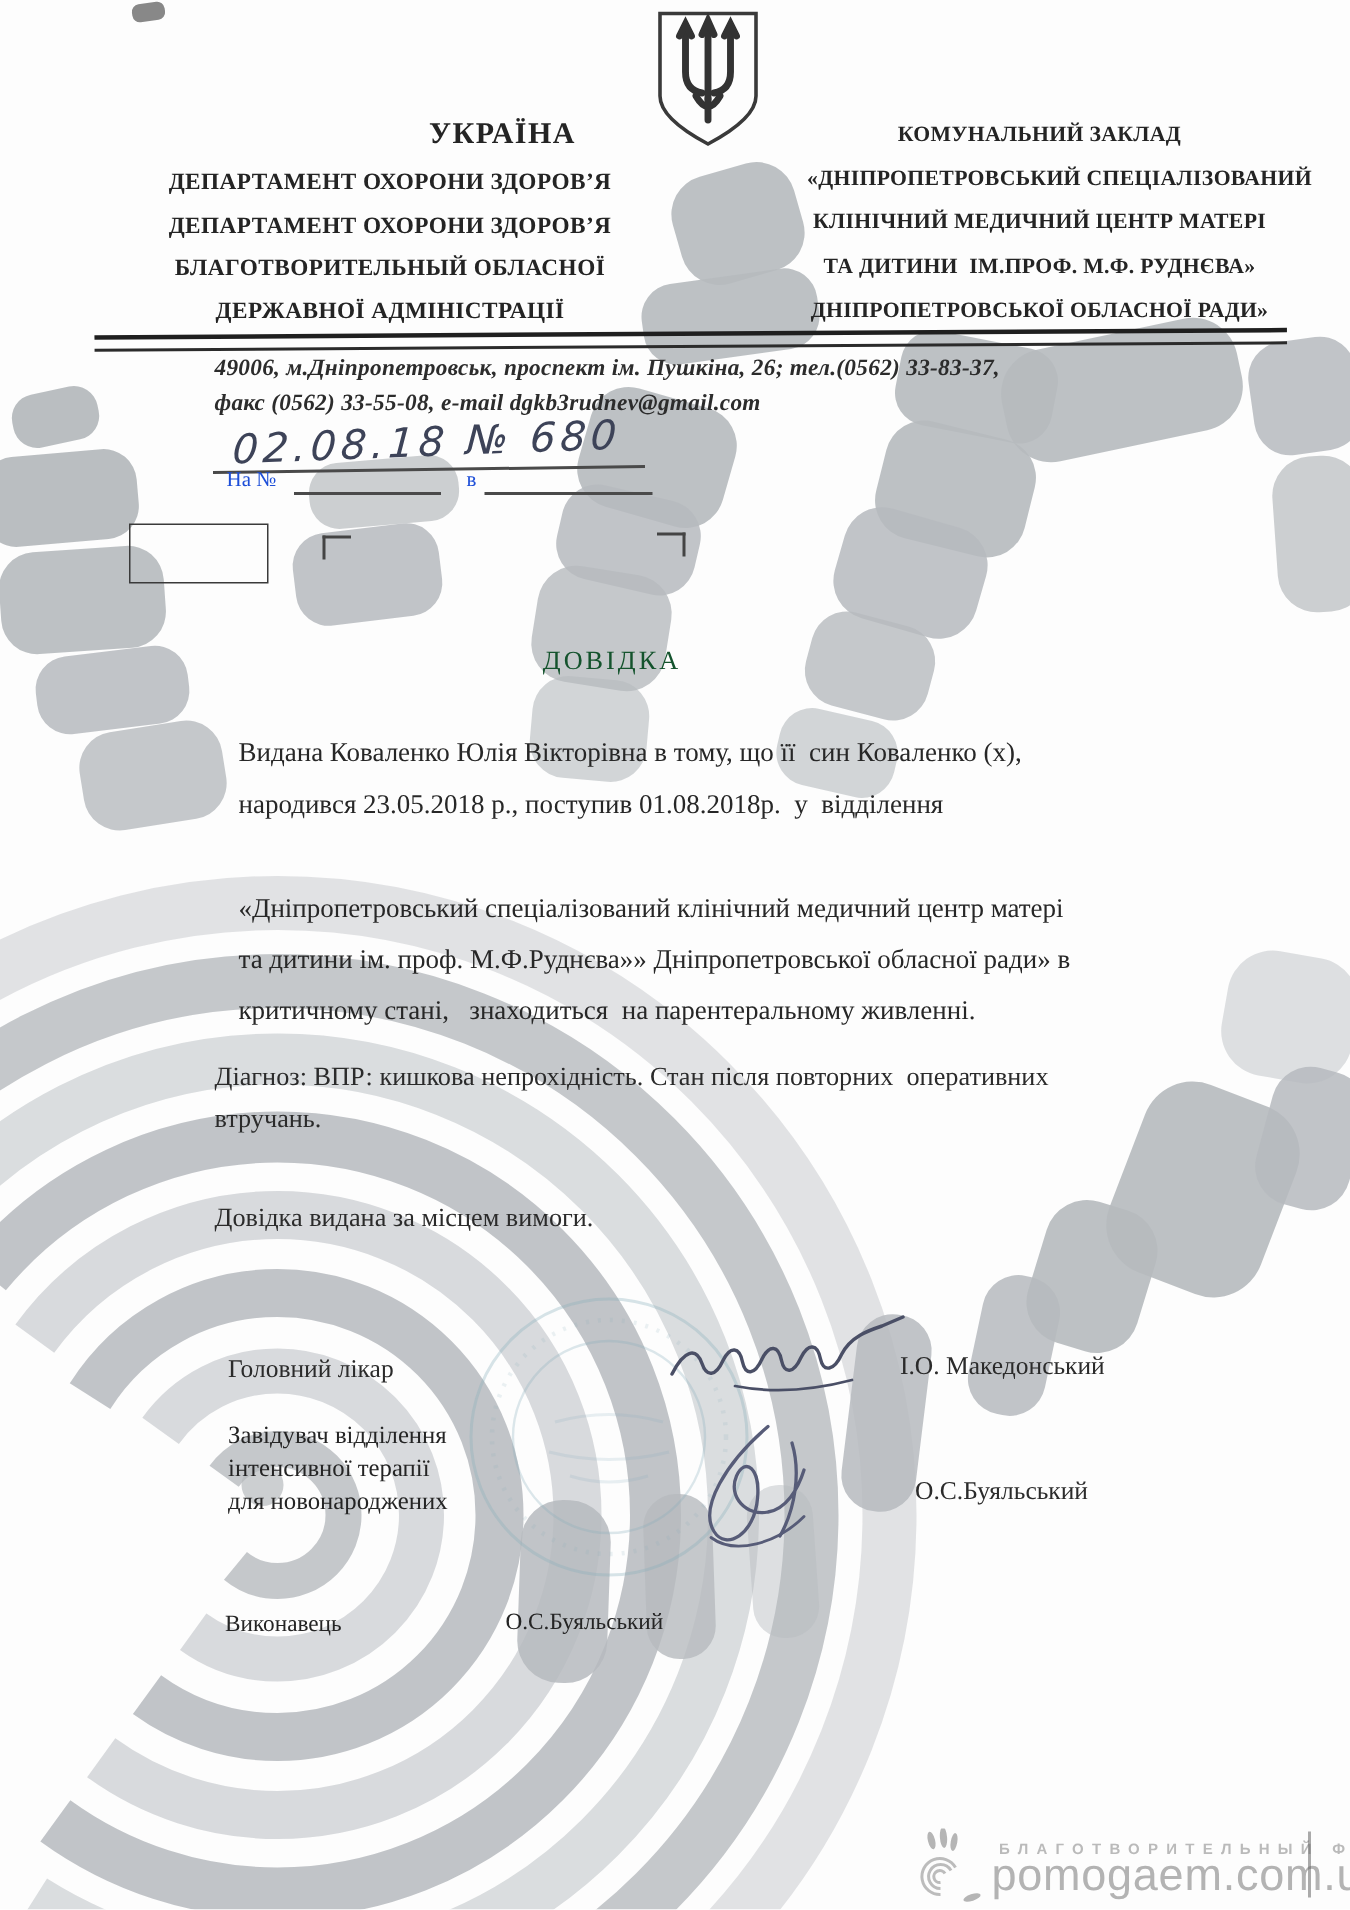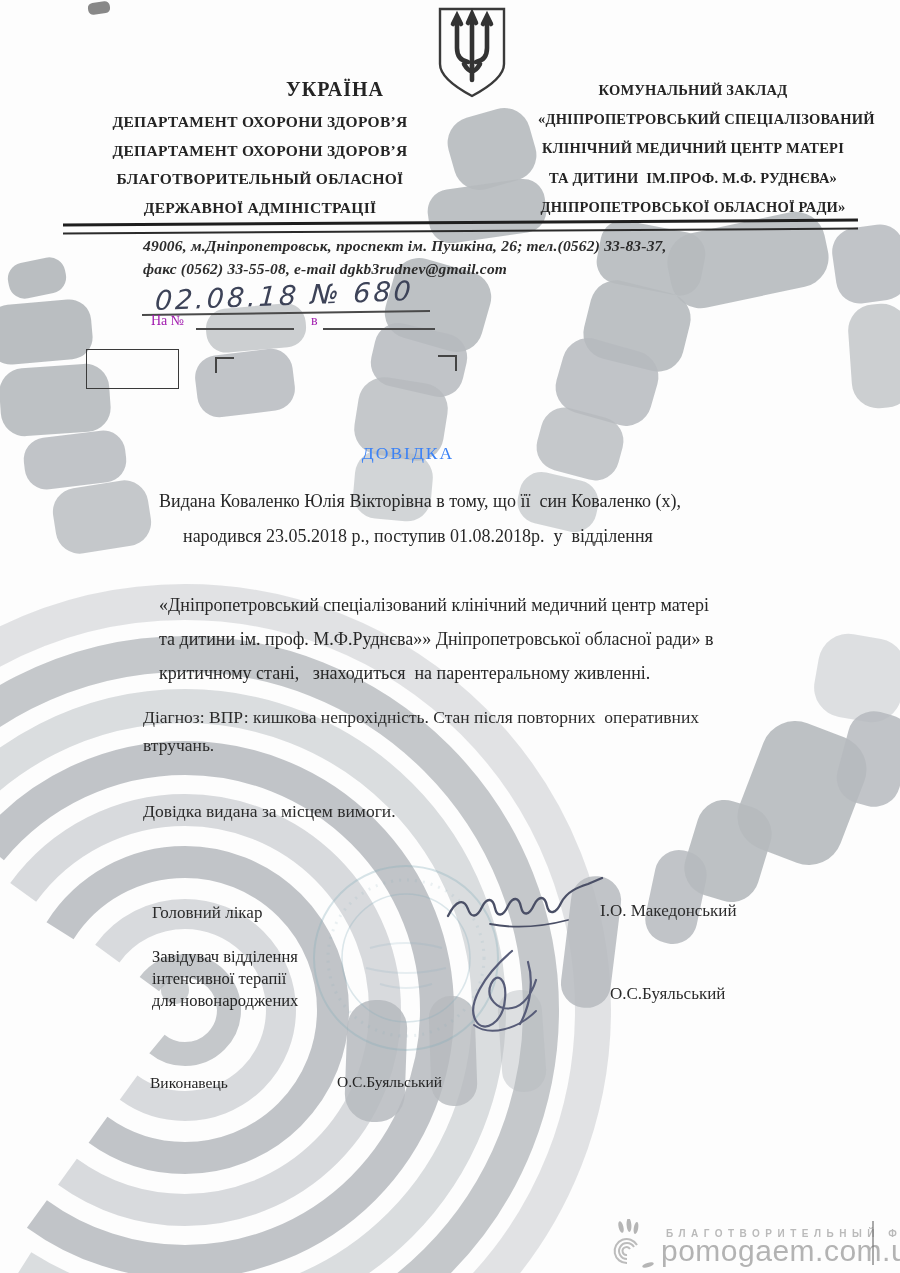--- a/index.html
+++ b/index.html
@@ -9,22 +9,22 @@
   .pre{white-space:pre;margin-left:36px;}
   .nowrap{white-space:nowrap;}
   .hdr-left{left:95px;top:108px;width:330px;font-size:15.5px;font-weight:bold;line-height:28.5px;text-align:center;letter-spacing:.3px;}
   .hdr-right{left:502px;top:76px;width:346px;font-size:14.5px;font-weight:bold;line-height:29.2px;text-align:center;letter-spacing:.2px;}
   .country{left:240px;top:78px;width:190px;font-size:20px;font-weight:bold;letter-spacing:1px;text-align:center;}
   .divider{left:63px;top:221px;width:795px;height:6px;border-top:3px solid #1f1f1f;border-bottom:2px solid #2b2b2b;transform:rotate(-0.35deg);}
   .contact{font-size:15.5px;font-weight:bold;font-style:italic;letter-spacing:.2px;color:#2c2c2c;}
   .handwriting{font-family:"DejaVu Sans",sans-serif;font-style:italic;color:#3d4358;
                font-size:27px;letter-spacing:3px;transform:rotate(-2.2deg) skewX(-6deg);}
   .rule{background:#4a4a4a;height:1.5px;}
-  .smalllab{font-size:14px;color:#a21caf;}
-  .doc-title{left:143px;top:443px;width:530px;text-align:center;font-size:17.5px;letter-spacing:2px;color:#3b82f6;}
+  .smalllab{font-size:14px;color:#1d4ed8;}
+  .doc-title{left:143px;top:430px;width:530px;text-align:center;font-size:17.5px;letter-spacing:2px;color:#14532d;}
   .bodyline{left:159px;font-size:18px;color:#272727;white-space:pre;}
   .diagline{left:143px;font-size:17.5px;color:#2b2b2b;white-space:pre;}
   .sig-label{font-size:17px;color:#2b2b2b;}
   .footer-sans{font-family:"Liberation Sans",sans-serif;}
 </style>
 </head>
 <body>
 
 <div class="page">
 
@@ -128,21 +128,21 @@
   <div class="abs smalllab" style="left:311px;top:313px;z-index:2;">в</div>
   <div class="abs rule" style="left:323px;top:328px;width:112px;z-index:2;"></div>
 
   <div class="abs" style="left:86px;top:349px;width:91px;height:38px;border:1.5px solid #3a3a3a;z-index:2;"></div>
   <div class="abs" style="left:215px;top:357px;width:17px;height:14px;border-top:2px solid #444;border-left:2px solid #444;z-index:2;"></div>
   <div class="abs" style="left:438px;top:355px;width:17px;height:14px;border-top:2px solid #444;border-right:2px solid #444;z-index:2;"></div>
 
   <div class="abs doc-title" style="z-index:2;">ДОВІДКА</div>
 
   <div class="abs bodyline" style="top:491px;z-index:2;">Видана Коваленко Юлія Вікторівна в тому, що її  син Коваленко (х),</div>
-  <div class="abs bodyline" style="top:526px;z-index:2;margin-left:24px;">народився 23.05.2018 р., поступив 01.08.2018р.  у  відділення</div>
+  <div class="abs bodyline" style="top:526px;z-index:2;">народився 23.05.2018 р., поступив 01.08.2018р.  у  відділення</div>
   <div class="abs bodyline" style="top:595px;z-index:2;">«Дніпропетровський спеціалізований клінічний медичний центр матері</div>
   <div class="abs bodyline" style="top:629px;z-index:2;">та дитини ім. проф. М.Ф.Руднєва»» Дніпропетровської обласної ради» в</div>
   <div class="abs bodyline" style="top:663px;z-index:2;">критичному стані,   знаходиться  на парентеральному живленні.</div>
 
   <div class="abs diagline" style="top:707px;z-index:2;">Діагноз: ВПР: кишкова непрохідність. Стан після повторних  оперативних</div>
   <div class="abs diagline" style="top:735px;z-index:2;">втручань.</div>
 
   <div class="abs diagline" style="top:801px;z-index:2;">Довідка видана за місцем вимоги.</div>
 
   <div class="abs sig-label" style="left:152px;top:903px;z-index:2;">Головний лікар</div>

